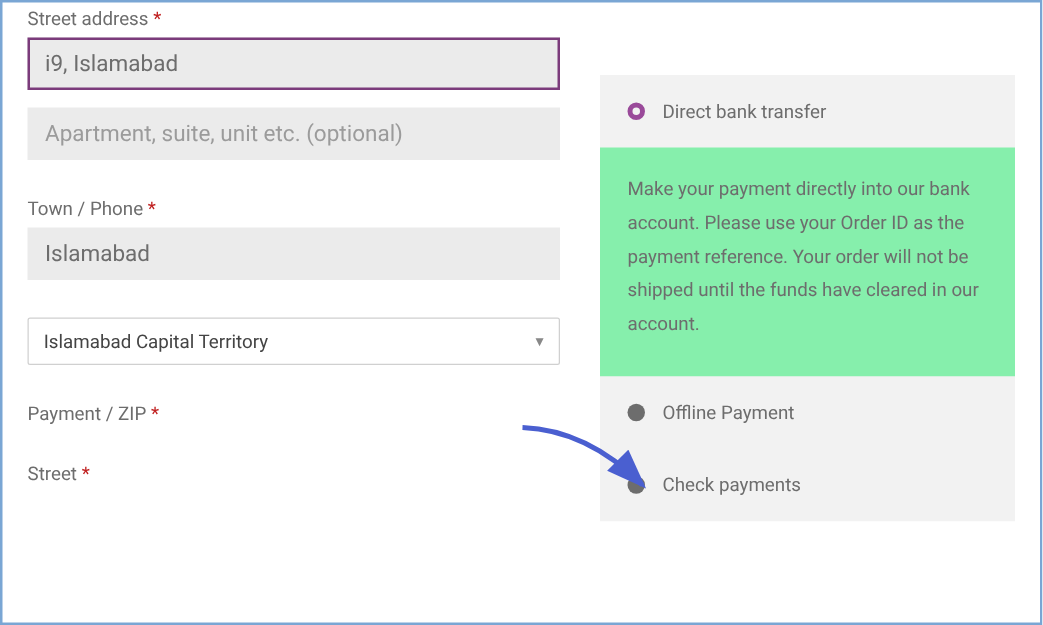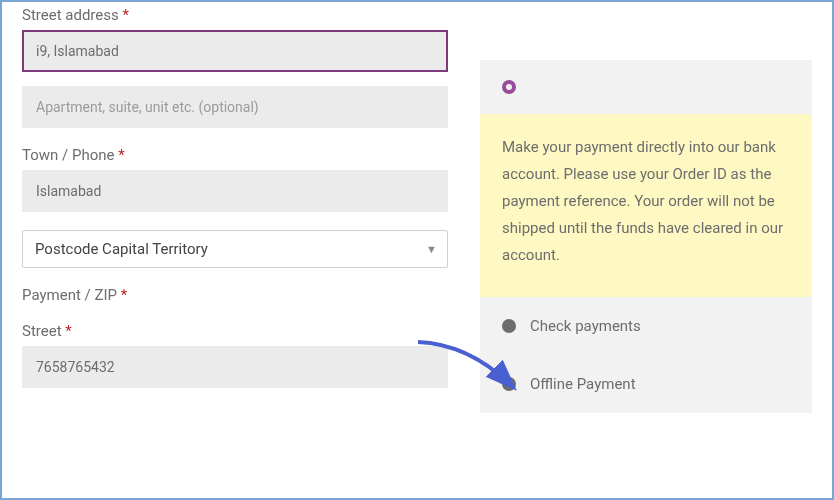--- a/index.html
+++ b/index.html
@@ -22,35 +22,35 @@
     height: 100%;
   }
   .left {
     width: 466px;
     padding: 4px 20px 0 20px;
   }
   .right {
     flex: 1;
     padding: 58px 20px 0 12px;
   }
-  .field { margin-bottom: 18px; }
+  .field { margin-bottom: 30px; }
   .label {
     display: block;
     margin-bottom: 6px;
     color: #6d6d6d;
     font-size: 15px;
   }
   .req { color: #c02020; }
   .input-box {
     width: 100%;
     height: 42px;
     background: #ebebeb;
     border: none;
     padding: 0 14px;
-    font-size: 14px;
+    font-size: 18px;
     color: #6d6d6d;
     font-family: inherit;
     outline: none;
   }
   .input-box::placeholder { color: #9b9b9b; }
   .input-focused {
     border: 2px solid #7b3b7b;
     padding: 0 12px;
   }
   .select-wrap {
@@ -94,21 +94,21 @@
   }
   .radio-on {
     width: 14px; height: 14px;
     border-radius: 50%;
     border: 4px solid #9a4a9a;
     background: #f2f2f2;
     flex-shrink: 0;
   }
   .pay-label { color: #6d6d6d; font-size: 15px; }
   .pay-desc {
-    background: #fef9c3;
+    background: #86efac;
     padding: 20px 22px 28px 22px;
     color: #6d6d6d;
     font-size: 15px;
     line-height: 1.8;
   }
   .arrow-svg {
     position: absolute;
     pointer-events: none;
   }
 </style>
@@ -133,59 +133,59 @@
       <div class="field">
         <label class="label">
           <span>Town / Phone</span>
           <span class="req">*</span>
         </label>
         <input class="input-box" type="text" value="Islamabad" style="">
       </div>
 
       <div class="field">
         <div class="select-wrap">
-          <span>Postcode Capital Territory</span>
+          <span>Islamabad Capital Territory</span>
           <span class="select-caret">▼</span>
         </div>
       </div>
 
       <div class="field">
         <label class="label">
           <span>Payment / ZIP</span>
           <span class="req">*</span>
         </label>
       </div>
 
       <div class="field">
         <label class="label">
           <span>Street</span>
           <span class="req">*</span>
         </label>
-        <input class="input-box" type="text" value="7658765432" style="">
       </div>
 
     </div>
 
     <div class="right">
       <div class="pay-box">
 
         <div class="pay-row">
           <span class="radio-on"></span>
+          <span class="pay-label">Direct bank transfer</span>
         </div>
 
         <div class="pay-desc">Make your payment directly into our bank account. Please use your Order ID as the payment reference. Your order will not be shipped until the funds have cleared in our account.</div>
+
+        <div class="pay-row">
+          <span class="radio-off"></span>
+          <span class="pay-label">Offline Payment</span>
+        </div>
 
         <div class="pay-row">
           <span class="radio-off"></span>
           <span class="pay-label">Check payments</span>
-        </div>
-
-        <div class="pay-row">
-          <span class="radio-off"></span>
-          <span class="pay-label">Offline Payment</span>
         </div>
 
       </div>
     </div>
 
   </div>
 
   <svg class="arrow-svg" style="left:408px; top:332px;" width="120" height="70">
     <defs>
       <marker id="ah" markerWidth="10" markerHeight="10" refX="7" refY="3" orient="auto">

